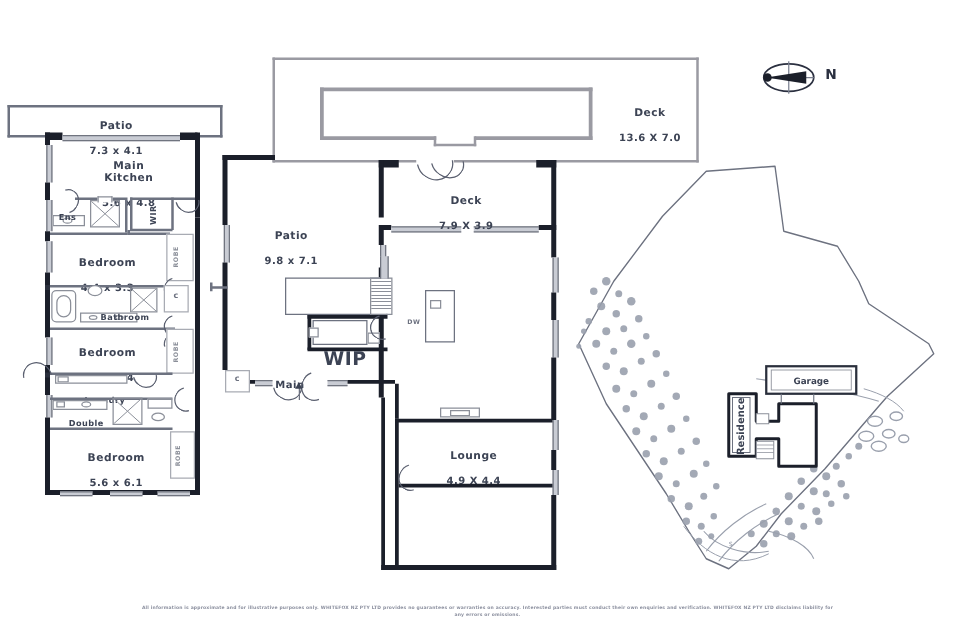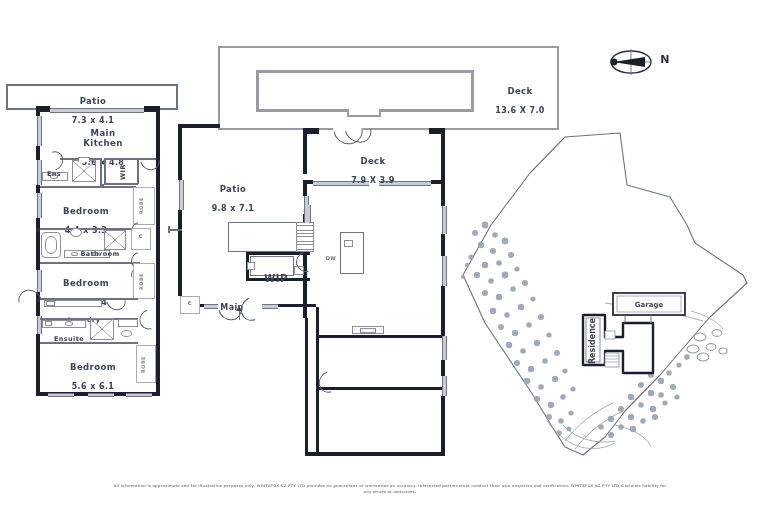--- a/index.html
+++ b/index.html
@@ -205,21 +205,21 @@
   <div class="arc" style="left:106px;top:292px;width:18px;height:16px;transform:rotate(215deg);"></div>
 
   <div class="thinwall" style="left:40px;top:318px;width:98px;height:1.5px;"></div>
   <div class="fx" style="left:42px;top:320px;width:44px;height:8px;"></div>
   <div class="fx" style="left:45px;top:321px;width:7px;height:5px;"></div>
   <div class="fx fxr" style="left:65px;top:321px;width:8px;height:5px;"></div>
   <div class="cross" style="left:90px;top:318px;width:24px;height:22px;"></div>
   <div class="fx" style="left:118px;top:319px;width:20px;height:8px;"></div>
   <div class="fx fxr" style="left:121px;top:330px;width:11px;height:7px;"></div>
   <div class="lbl sm" style="left:38px;top:328px;width:62px;">
-    <span class="nm">Ensuite</span>
+    <span class="nm">Double</span>
   </div>
   <div class="thinwall" style="left:40px;top:342px;width:98px;height:1.5px;"></div>
   <div class="arc" style="left:139px;top:310px;width:18px;height:17px;transform:rotate(300deg);"></div>
 
   <div class="lbl rm" style="left:52px;top:352px;width:82px;">
     <span class="nm">Bedroom</span>
     <span class="dim">5.6 x 6.1</span>
   </div>
   <div class="boxg" style="left:136px;top:345px;width:20px;height:38px;"></div>
   <div class="lbl xs vert" style="left:141px;top:355px;width:10px;height:20px;color:#8b8f99;">ROBE</div>
@@ -275,21 +275,21 @@
   <div class="wall" style="left:303px;top:184px;width:4px;height:12px;"></div>
   <div class="winv" style="left:303.5px;top:196px;width:3px;height:18px;"></div>
   <div class="wall" style="left:303px;top:214px;width:4px;height:62px;"></div>
   <div class="wall" style="left:303px;top:276px;width:4px;height:42px;"></div>
 
   <div class="box" style="left:228px;top:222px;width:82px;height:30px;"></div>
   <div class="wall" style="left:246px;top:252px;width:64px;height:3px;"></div>
   <div class="wall" style="left:246px;top:252px;width:3px;height:28px;"></div>
   <div class="wall" style="left:246px;top:278px;width:64px;height:3px;"></div>
   <div class="box" style="left:250px;top:256px;width:44px;height:20px;"></div>
-  <div class="lbl sm" style="left:256px;top:261px;width:40px;font-size:10px;">
+  <div class="lbl sm" style="left:256px;top:261px;width:40px;font-size:15px;">
     <span class="nm">WIP</span>
   </div>
   <div class="fx" style="left:247px;top:262px;width:8px;height:8px;"></div>
   <div class="fx" style="left:294px;top:266px;width:10px;height:9px;"></div>
   <div class="arc" style="left:296px;top:252px;width:18px;height:18px;transform:rotate(300deg);"></div>
 
   <div class="stair" style="left:296px;top:222px;width:18px;height:30px;"></div>
   <div class="winv" style="left:303.5px;top:205px;width:5px;height:18px;"></div>
 
   <div class="lbl rm" style="left:206px;top:294px;width:52px;font-size:8px;">
@@ -305,20 +305,24 @@
   <div style="position:absolute;left:236px;top:306px;width:0;height:0;border-left:3px solid transparent;border-right:3px solid transparent;border-bottom:5px solid #3c4354;"></div>
 
   <div class="boxg" style="left:180px;top:296px;width:20px;height:18px;"></div>
   <div class="lbl sm" style="left:182px;top:300px;width:16px;color:#6d7280;">c</div>
 
   <div class="wall" style="left:316px;top:307px;width:3px;height:28px;"></div>
   <div class="wall" style="left:316px;top:335px;width:3px;height:120px;"></div>
   <div class="wall" style="left:316px;top:335px;width:126px;height:3px;"></div>
   <div class="fx" style="left:352px;top:326px;width:32px;height:8px;"></div>
   <div class="fx" style="left:360px;top:328px;width:16px;height:5px;"></div>
+  <div class="lbl rm" style="left:340px;top:350px;width:78px;">
+    <span class="nm">Lounge</span>
+    <span class="dim">4.9 X 4.4</span>
+  </div>
   <div class="wall" style="left:319px;top:387px;width:123px;height:3px;"></div>
   <div class="arc" style="left:318px;top:372px;width:20px;height:18px;transform:rotate(300deg);"></div>
 
   <div class="wall" style="left:305px;top:452px;width:140px;height:4px;"></div>
   <div class="wall" style="left:305px;top:318px;width:3px;height:138px;"></div>
 
   <div id="site">
     <svg width="300" height="345" viewBox="0 0 300 345">
 
       <path d="M110,12 L165,8 L172,60 L215,72 L232,100 L240,118 L288,150 L292,158

